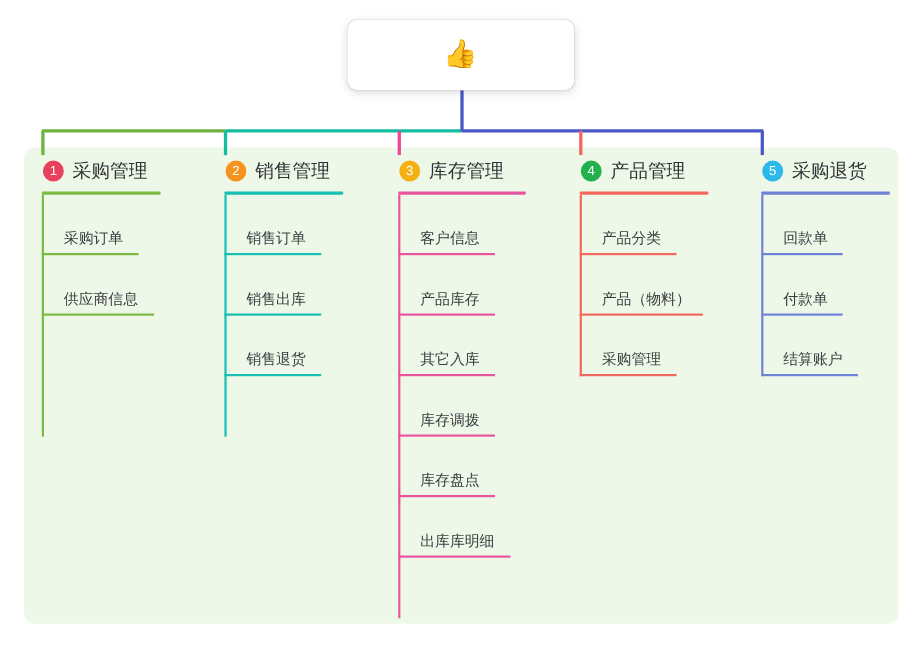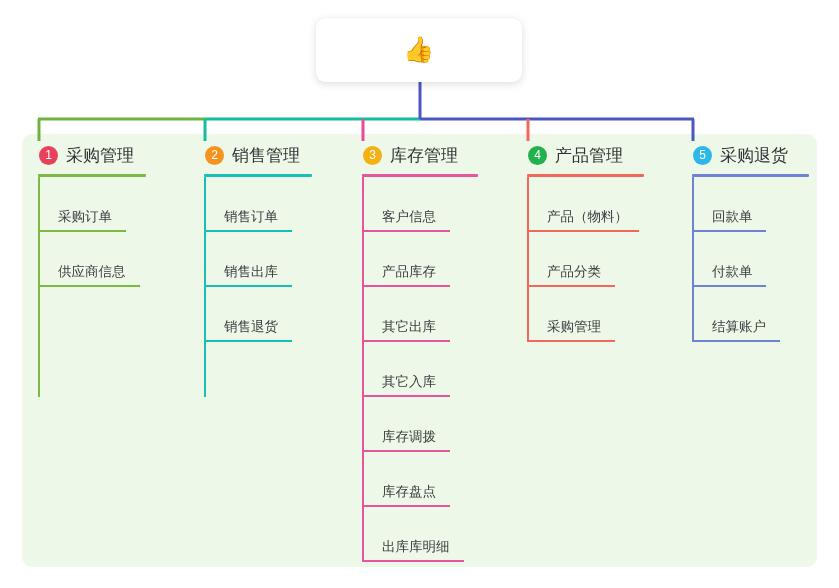--- a/index.html
+++ b/index.html
@@ -194,24 +194,20 @@
           <div class="spine" style="background: rgb(232, 85, 158); height: 385px;"></div>
           <div class="leaf">
             <span class="leaf-text">客户信息</span>
             <div class="leaf-rule" style="width: 88px; background: rgb(232, 85, 158);"></div>
           </div>
           <div class="leaf">
             <span class="leaf-text">产品库存</span>
             <div class="leaf-rule" style="width: 88px; background: rgb(232, 85, 158);"></div>
           </div>
           <div class="leaf">
-            <span class="leaf-text">其它出库</span>
-            <div class="leaf-rule" style="width: 88px; background: rgb(232, 85, 158);"></div>
-          </div>
-          <div class="leaf">
             <span class="leaf-text">其它入库</span>
             <div class="leaf-rule" style="width: 88px; background: rgb(232, 85, 158);"></div>
           </div>
           <div class="leaf">
             <span class="leaf-text">库存调拨</span>
             <div class="leaf-rule" style="width: 88px; background: rgb(232, 85, 158);"></div>
           </div>
           <div class="leaf">
             <span class="leaf-text">库存盘点</span>
             <div class="leaf-rule" style="width: 88px; background: rgb(232, 85, 158);"></div>
@@ -224,28 +220,28 @@
       </div>
       <div class="column" style="left: 527px; top: 140px;">
         <div class="col-header">
           <span class="badge" style="background: rgb(34, 177, 76);">4</span>
           <span class="col-title">产品管理</span>
         </div>
         <div class="col-rule" style="width: 117px; background: rgb(243, 104, 92);"></div>
         <div class="leaves">
           <div class="spine" style="background: rgb(243, 104, 92); height: 165px;"></div>
           <div class="leaf">
+            <span class="leaf-text">产品分类</span>
+            <div class="leaf-rule" style="width: 88px; background: rgb(243, 104, 92);"></div>
+          </div>
+          <div class="leaf">
             <span class="leaf-text">产品（物料）</span>
             <div class="leaf-rule" style="width: 112px; background: rgb(243, 104, 92);"></div>
           </div>
           <div class="leaf">
-            <span class="leaf-text">产品分类</span>
-            <div class="leaf-rule" style="width: 88px; background: rgb(243, 104, 92);"></div>
-          </div>
-          <div class="leaf">
             <span class="leaf-text">采购管理</span>
             <div class="leaf-rule" style="width: 88px; background: rgb(243, 104, 92);"></div>
           </div>
         </div>
       </div>
       <div class="column" style="left: 692px; top: 140px;">
         <div class="col-header">
           <span class="badge" style="background: rgb(44, 184, 232);">5</span>
           <span class="col-title">采购退货</span>
         </div>

